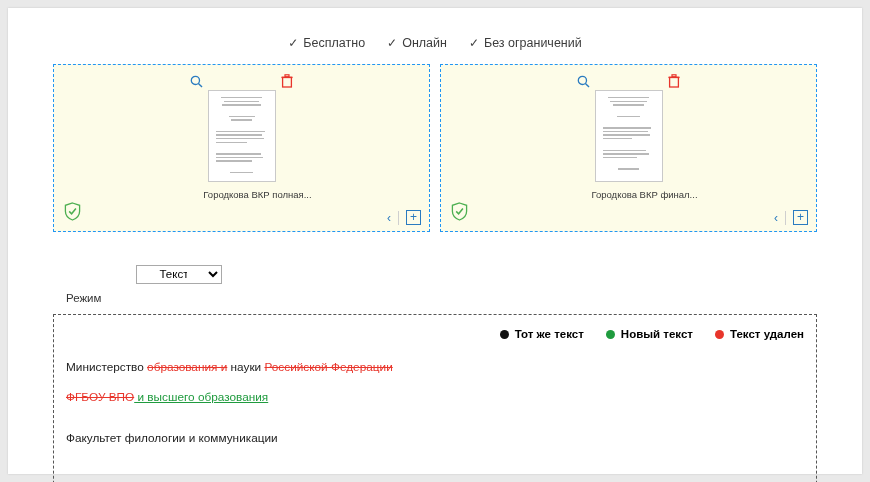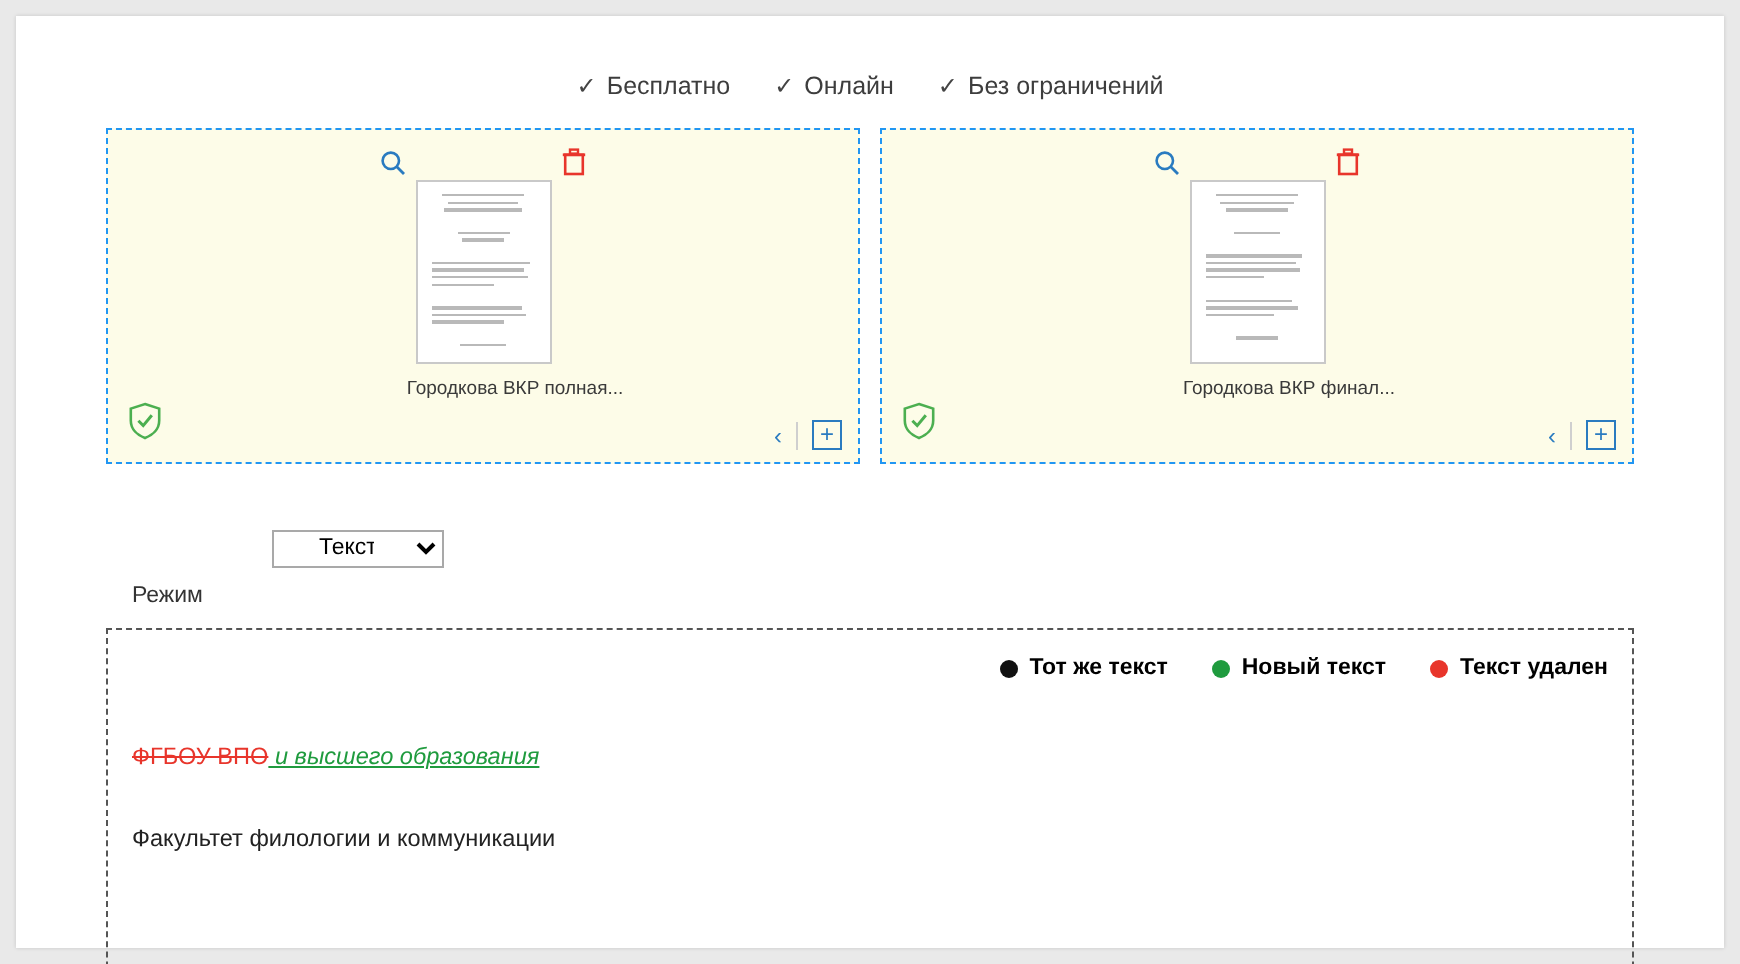--- a/index.html
+++ b/index.html
@@ -201,21 +201,20 @@
     line-height: 19px;
   }
   .doc-line { white-space: nowrap; }
   .del {
     color: #e8352b;
     text-decoration: line-through;
   }
   .ins {
     color: #1f9b3e;
     text-decoration: underline;
-    font-style: italic;
   }
   .gap { height: 8px; }
 </style>
 </head>
 <body>
 
 <div class="page">
 
   <div class="features">
     <div class="feature">
@@ -354,20 +353,23 @@
         <span class="dot" style="background:#1f9b3e"></span>
         <span>Новый текст</span>
       </span>
       <span class="legend-item">
         <span class="dot" style="background:#e8352b"></span>
         <span>Текст удален</span>
       </span>
     </div>
 
     <div class="doc-text">
+      <div class="doc-line">
+        <span>Министерство </span><span class="del">образования и</span><span> науки </span><span class="del">Российской Федерации</span>
+      </div>
       <div style="height:11px"></div>
       <div class="doc-line">
         <span class="del">ФГБОУ ВПО</span><span class="ins"> и высшего образования</span>
       </div>
       <div style="height:11px"></div>
       <div style="height:11px"></div>
       <div class="doc-line">Факультет филологии и коммуникации</div>
 
     </div>
   </div>

